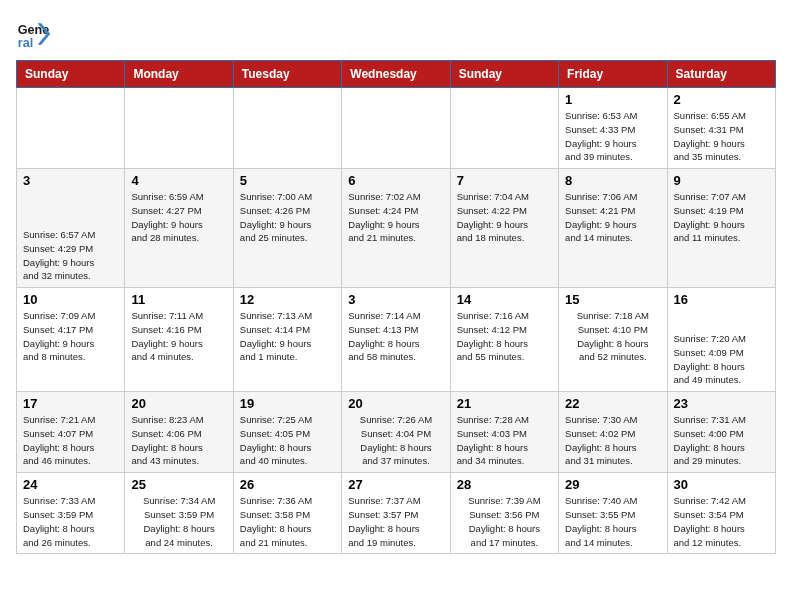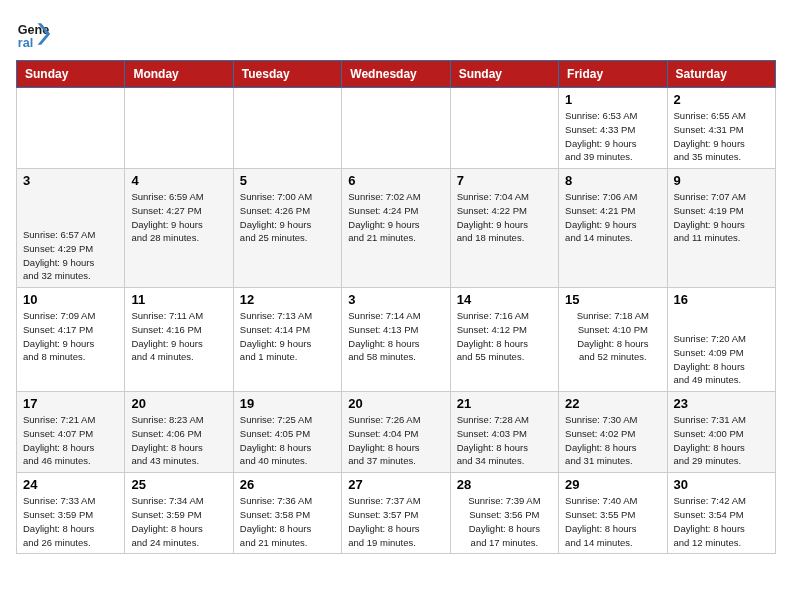--- a/index.html
+++ b/index.html
@@ -255,21 +255,21 @@
         </td>
         <td>
           <span class="day-num">19</span>
           <div class="day-info" style="white-space: pre-line;">Sunrise: 7:25 AM
 Sunset: 4:05 PM
 Daylight: 8 hours
 and 40 minutes.</div>
         </td>
         <td>
           <span class="day-num">20</span>
-          <div class="day-info" style="white-space: pre-line;">Sunrise: 7:26 AM
+          <div class="day-info" style="white-space: pre-line; text-align: center;">Sunrise: 7:26 AM
 Sunset: 4:04 PM
 Daylight: 8 hours
 and 37 minutes.</div>
         </td>
         <td>
           <span class="day-num">21</span>
           <div class="day-info" style="white-space: pre-line;">Sunrise: 7:28 AM
 Sunset: 4:03 PM
 Daylight: 8 hours
 and 34 minutes.</div>
@@ -292,21 +292,21 @@
       <tr>
         <td>
           <span class="day-num">24</span>
           <div class="day-info" style="white-space: pre-line;">Sunrise: 7:33 AM
 Sunset: 3:59 PM
 Daylight: 8 hours
 and 26 minutes.</div>
         </td>
         <td>
           <span class="day-num">25</span>
-          <div class="day-info" style="white-space: pre-line;">Sunrise: 7:34 AM
+          <div class="day-info" style="white-space: pre-line; text-align: center;">Sunrise: 7:34 AM
 Sunset: 3:59 PM
 Daylight: 8 hours
 and 24 minutes.</div>
         </td>
         <td>
           <span class="day-num">26</span>
           <div class="day-info" style="white-space: pre-line;">Sunrise: 7:36 AM
 Sunset: 3:58 PM
 Daylight: 8 hours
 and 21 minutes.</div>

